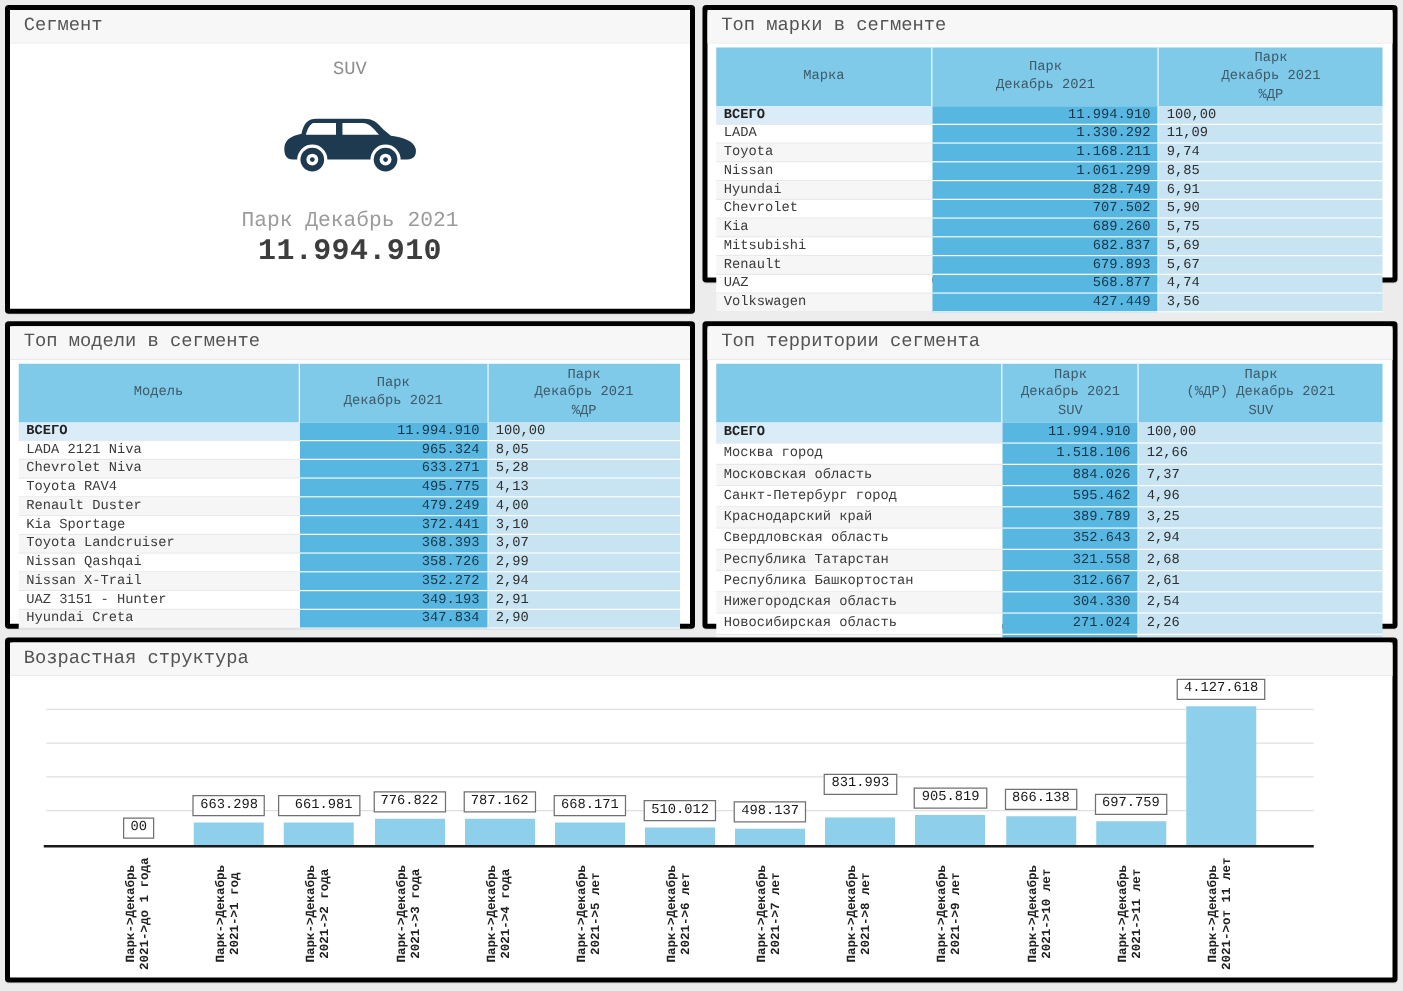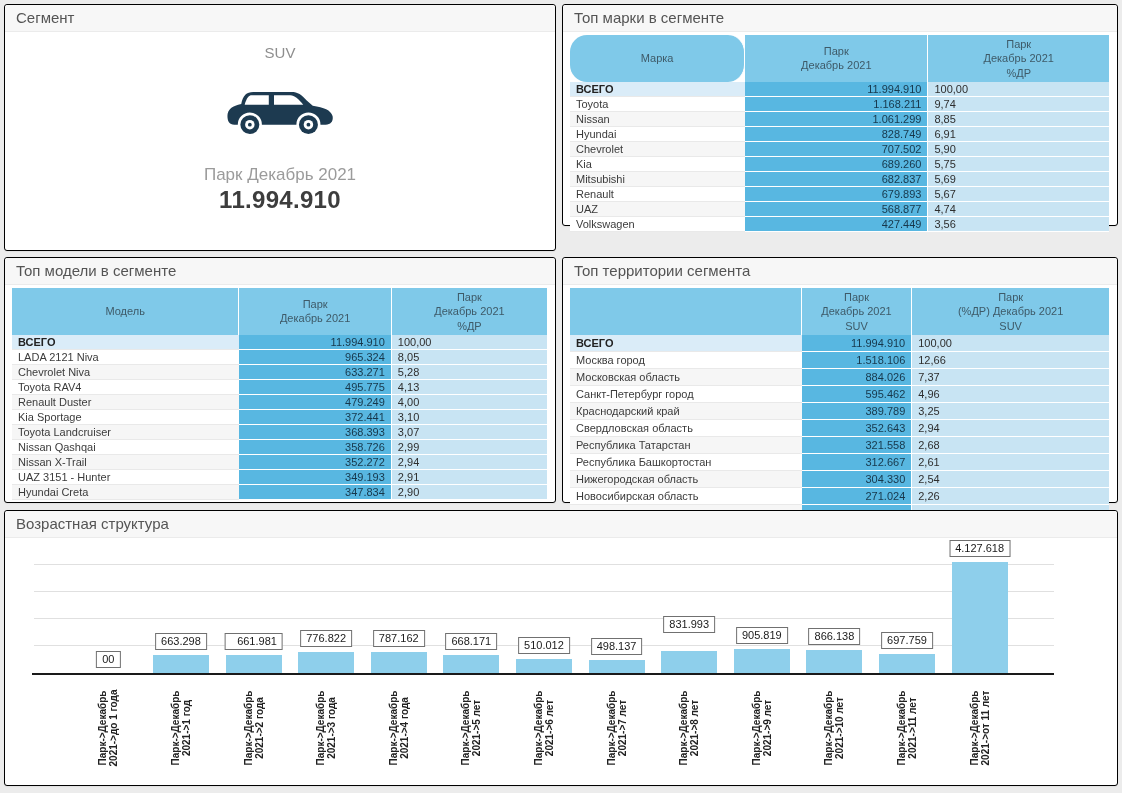--- a/index.html
+++ b/index.html
@@ -2,22 +2,22 @@
 <html><head>
 <meta charset="utf-8">
 <style>
   * { box-sizing: border-box; }
   html,body { margin:0; padding:0; }
   body {
     width:1122px; height:793px; position:relative; overflow:hidden;
     background:#ececec; font-family:"Liberation Sans", sans-serif;
   }
   .panel {
-    position:absolute; background:#fff; border:1px solid #000000;
-    border-radius:3px; box-shadow:0 1px 1px rgba(0,0,0,0.05);
+    position:absolute; background:#fff; border:4px solid #000000;
+    border-radius:3px; box-shadow:0 1px 1px rgba(0,0,0,0.05);font-family:Liberation Mono, monospace;
   }
   .panel-h {
     height:27px; line-height:26px; padding:0 11px; font-size:15px; color:#545454;
     background:#f7f7f7; border-bottom:1px solid #ebebeb; border-radius:3px 3px 0 0;
     white-space:nowrap; overflow:hidden;
   }
   #p-seg   { left:4px;   top:4px;   width:552px;  height:247px; }
   #p-brands{ left:562px; top:4px;   width:556px;  height:222px; }
   #p-models{ left:4px;   top:257px; width:552px;  height:246px; }
   #p-terr  { left:562px; top:257px; width:556px;  height:246px; }
@@ -93,39 +93,44 @@
     <div class="seg-metric-value">11.994.910</div>
   </div>
 </div>
 
 <div class="panel" id="p-brands">
   <div class="panel-h">Топ марки в сегменте</div>
   <div>
       <table class="dt">
         <thead>
           <tr>
-            <th style="width: 32.5%; border-radius: 17px;">
+            <th style="width: 32.5%;">
               <div>Марка</div>
             </th>
             <th style="width: 34%;">
               <div>Парк</div>
               <div>Декабрь 2021</div>
             </th>
             <th style="width: 33.5%;">
               <div>Парк</div>
               <div>Декабрь 2021</div>
               <div>%ДР</div>
             </th>
           </tr>
         </thead>
         <tbody>
           <tr class="total">
             <td class="lbl">ВСЕГО</td>
             <td class="val">11.994.910</td>
             <td class="pct">100,00</td>
+          </tr>
+          <tr>
+            <td class="lbl">LADA</td>
+            <td class="val">1.330.292</td>
+            <td class="pct">11,09</td>
           </tr>
           <tr>
             <td class="lbl">Toyota</td>
             <td class="val">1.168.211</td>
             <td class="pct">9,74</td>
           </tr>
           <tr>
             <td class="lbl">Nissan</td>
             <td class="val">1.061.299</td>
             <td class="pct">8,85</td>

